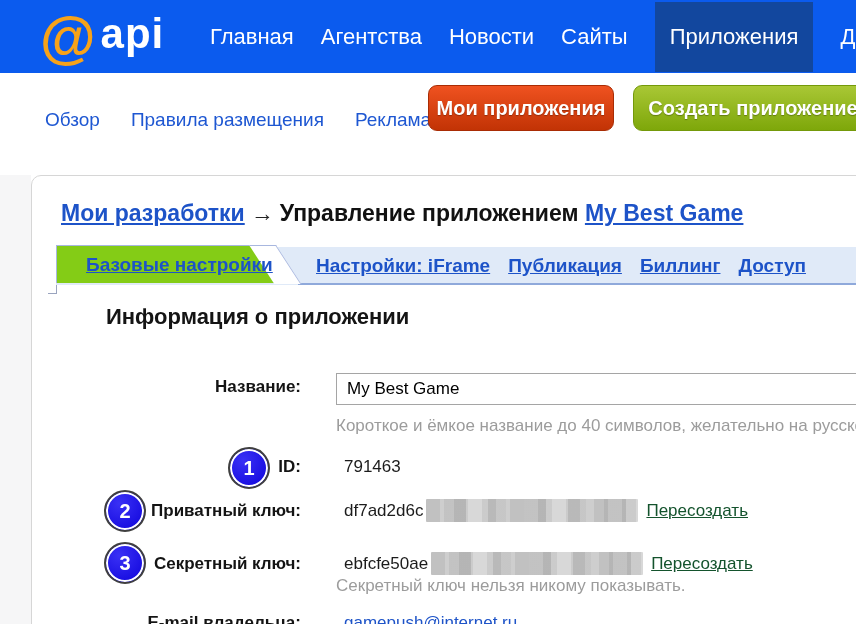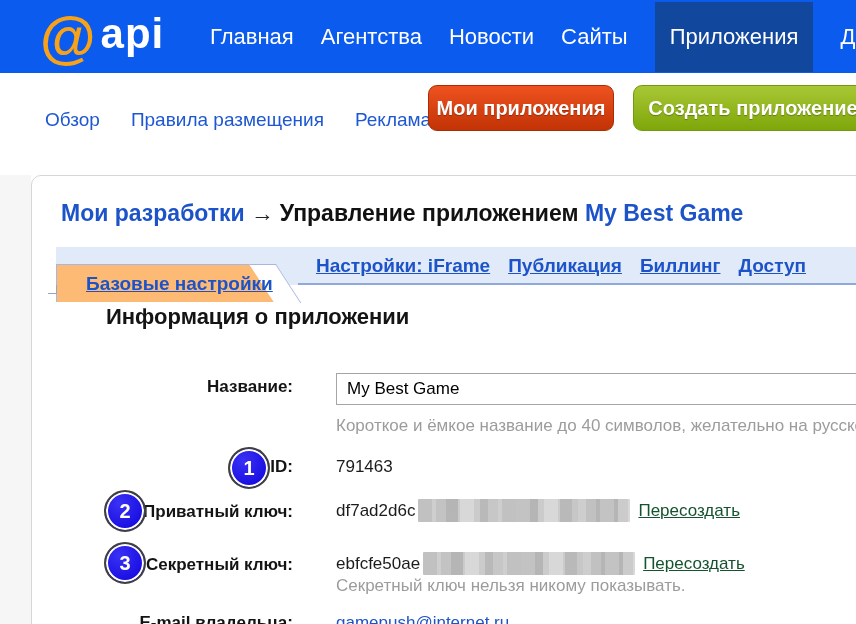--- a/index.html
+++ b/index.html
@@ -30,44 +30,44 @@
   .btn-red { left:428px; width:186px; background:linear-gradient(#ef5220,#c23305); border:1px solid #a92c04; }
   .btn-green { left:633px; width:240px; background:linear-gradient(#a9c735,#7ea70a); border:1px solid #74990a; }
 
   
   .gutter { position:absolute; left:0; top:175px; width:31px; height:449px; background:#f6f6f7; }
   .panel { position:absolute; left:31px; top:175px; width:845px; height:475px;
            background:#ffffff; border:1px solid #d6d6d6; border-radius:10px 0 0 0; }
 
   .breadcrumb { position:absolute; left:29px; top:24px; font-size:23px; font-weight:bold;
                 color:#111; white-space:nowrap; }
-  .breadcrumb a { color:#1d53c8; cursor:pointer; }
+  .breadcrumb a { color:#1d53c8; text-decoration:underline; cursor:pointer; }
   .breadcrumb .arrow { font-weight:normal; color:#222; padding:0 6px; }
 
   
   .tabstrip-bg { position:absolute; left:24px; right:0; top:71px; height:38px; background:#e0eaf8; }
   .strip-line { position:absolute; left:266px; right:0; top:107px; height:2px; background:#8fa9db; }
-  .tab-active { position:absolute; left:24px; top:88px; width:218px; height:38px; background:#fdba74;
+  .tab-active { position:absolute; left:24px; top:69px; width:218px; height:38px; background:#84cc16;
                 border-left:1px solid #a8b7df; border-top:1px solid #a8b7df;
                 display:flex; align-items:center; padding-left:29px; cursor:pointer; }
   .tab-active::after { content:""; position:absolute; left:192px; top:-1px; width:26px; height:38px;
                 background:#fff; border-top:1px solid #a8b7df; border-right:1px solid #a8b7df;
                 transform:skewX(33deg); transform-origin:0 0; }
   .tab-active span { position:relative; z-index:2; font-size:19px; font-weight:bold;
                 color:#1d53c8; text-decoration:underline; white-space:nowrap; }
   .tabs-inactive { position:absolute; left:284px; top:71px; height:38px; display:flex;
                 align-items:center; gap:18px; white-space:nowrap; }
   .tabs-inactive a { font-size:19px; font-weight:bold; color:#1d53c8; text-decoration:underline; cursor:pointer; }
   .foot-v { position:absolute; left:24px; top:109px; width:1px; height:9px; background:#9aa4bf; }
   .foot-h { position:absolute; left:16px; top:117px; width:9px; height:1px; background:#9aa4bf; }
 
   .section-title { position:absolute; left:74px; top:128px; font-size:22px; font-weight:bold; color:#141414; }
 
   
-  .frow { position:absolute; left:0; display:flex; align-items:flex-end; }
+  .frow { position:absolute; left:8px; display:flex; align-items:center; }
   .flabel { width:261px; text-align:right; font-size:17px; font-weight:bold; color:#141414; white-space:nowrap; }
   .fvalue { margin-left:43px; font-size:17px; color:#1c1c1c; display:flex; align-items:center; white-space:nowrap; }
   .hint { position:absolute; left:304px; font-size:17px; color:#9c9c9c; white-space:nowrap; }
   .name-input { position:absolute; left:304px; top:197px; width:580px; height:32px;
                 border:1px solid #a5a5a5; background:#fff; font-size:17px; padding:0 10px;
                 font-family:"Liberation Sans","DejaVu Sans",sans-serif; color:#000; }
   .rlink { color:#14532d; text-decoration:underline; cursor:pointer; margin-left:8px; }
   .mosaic { display:inline-block; width:212px; height:23px; margin-left:3px; border-radius:1px;
             background-image:
               repeating-linear-gradient(90deg, rgba(0,0,0,0.05) 0 14px, rgba(255,255,255,0.06) 14px 28px),

